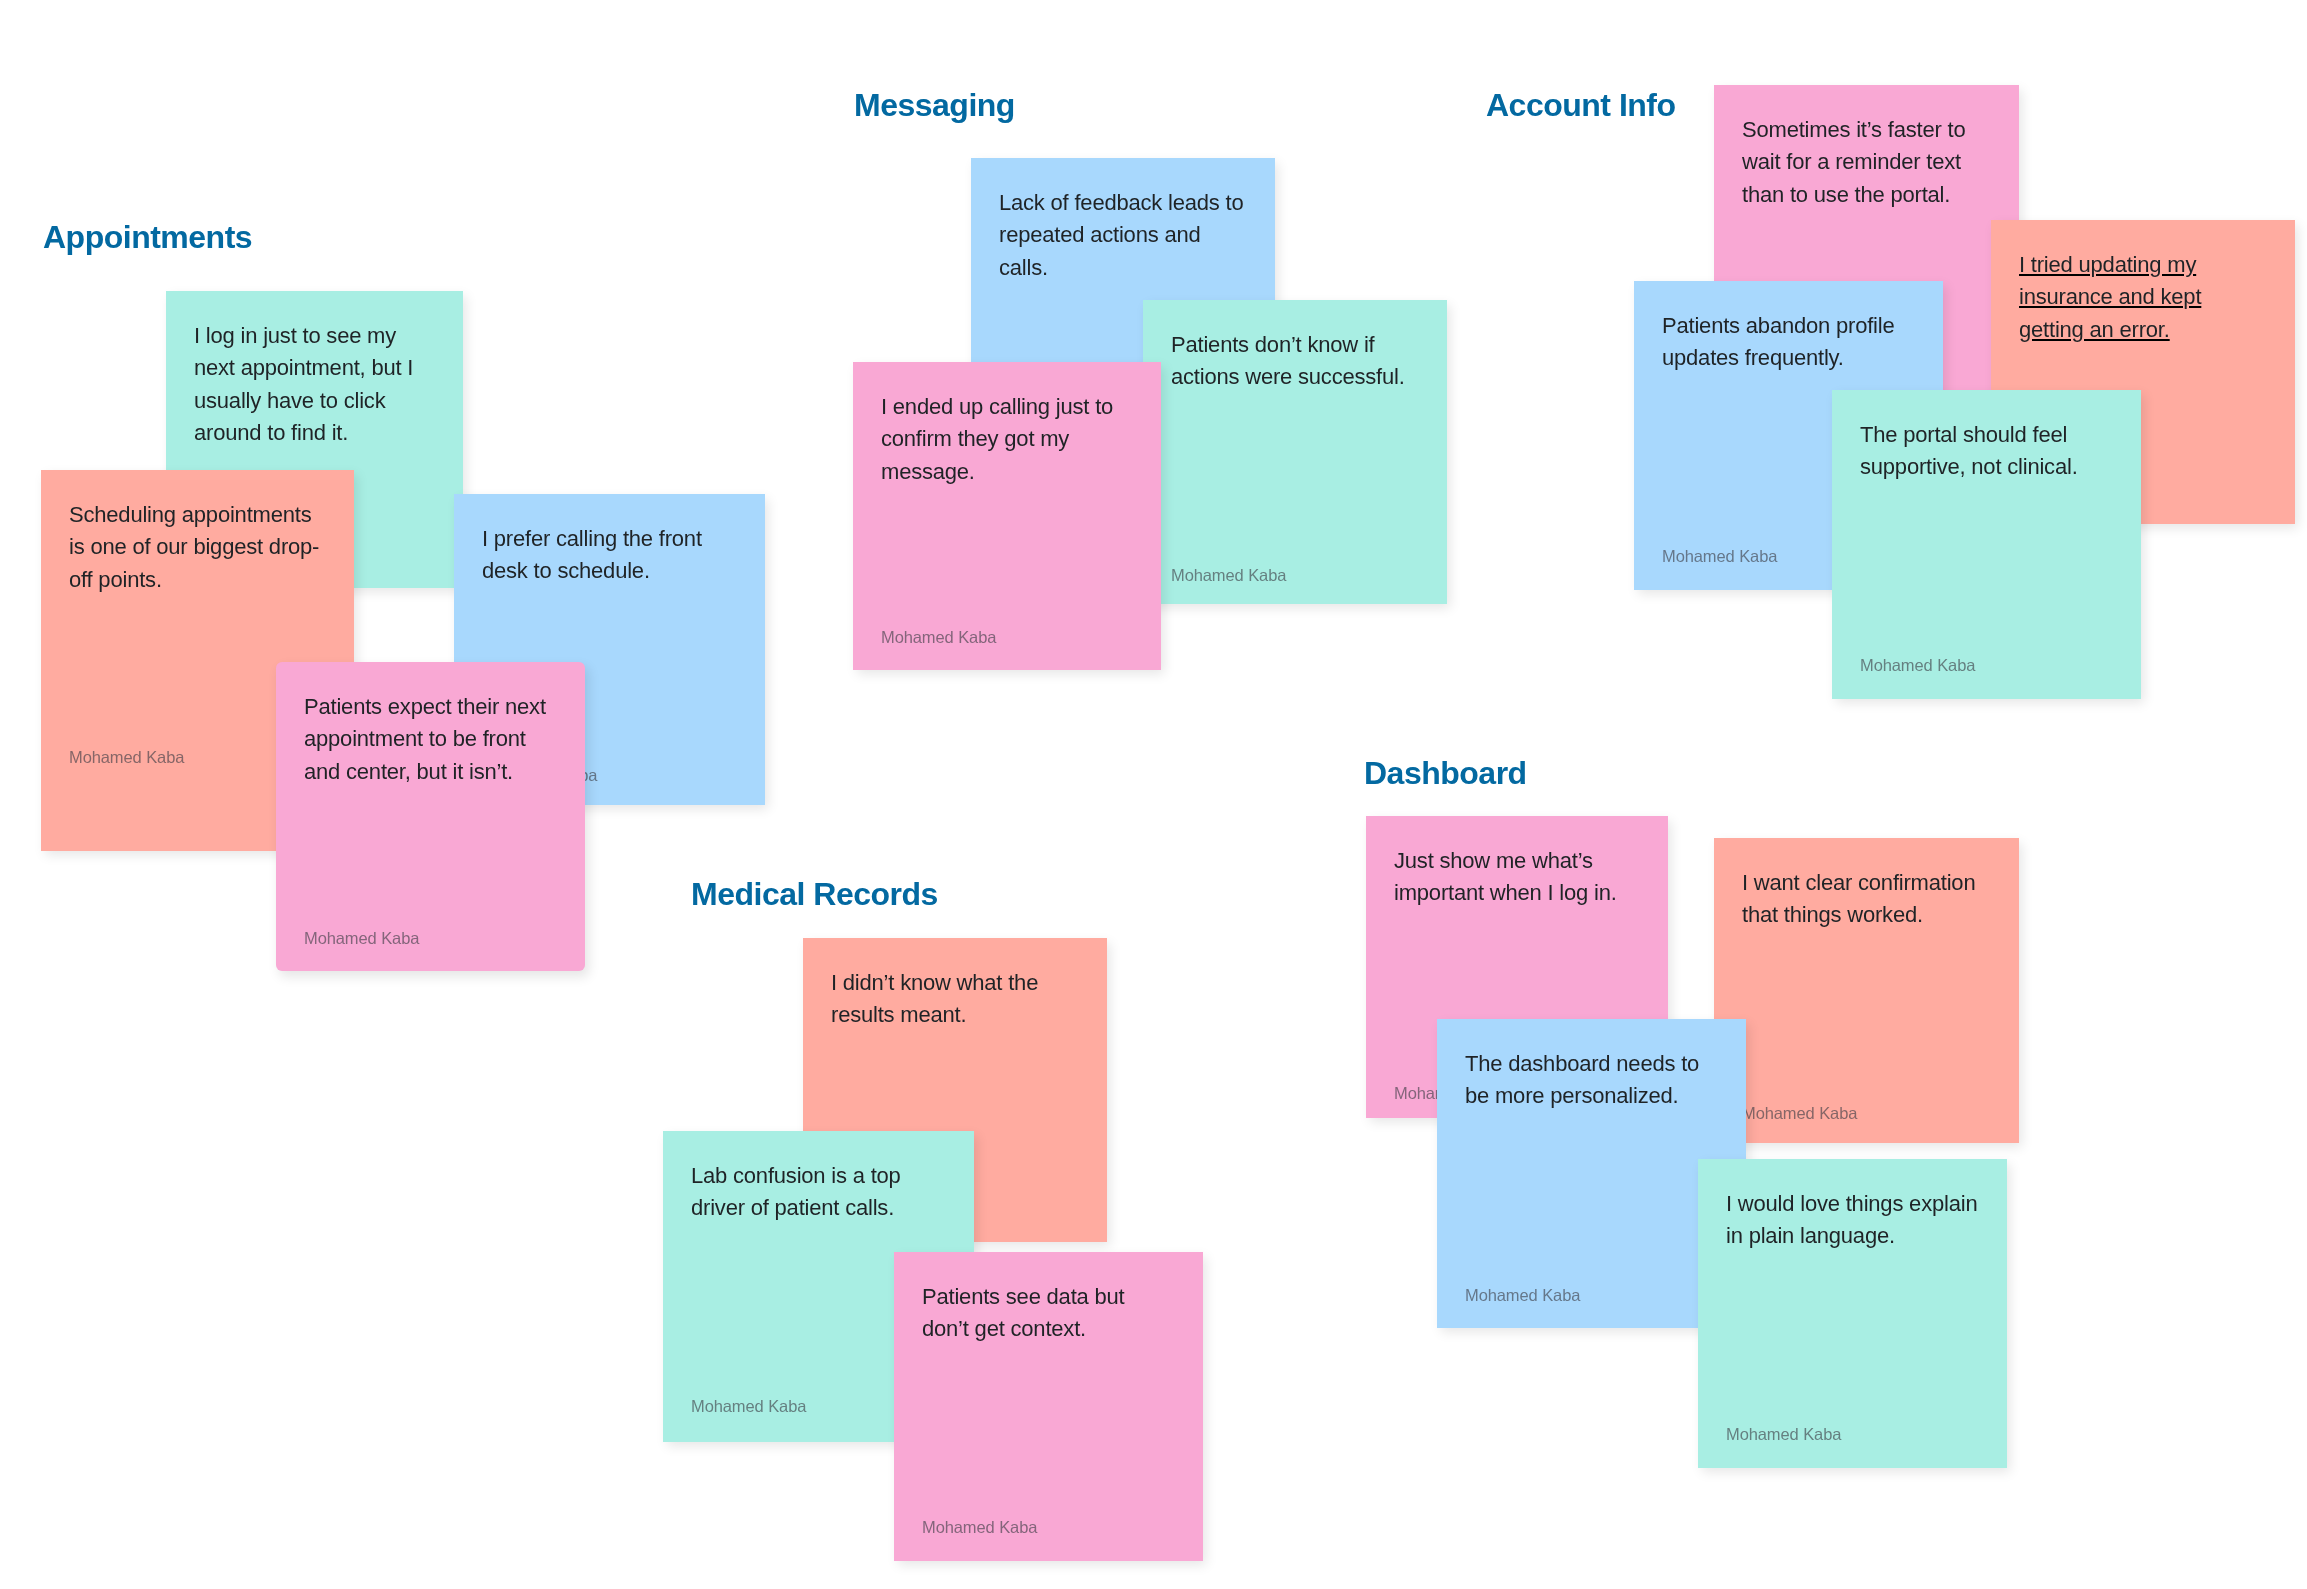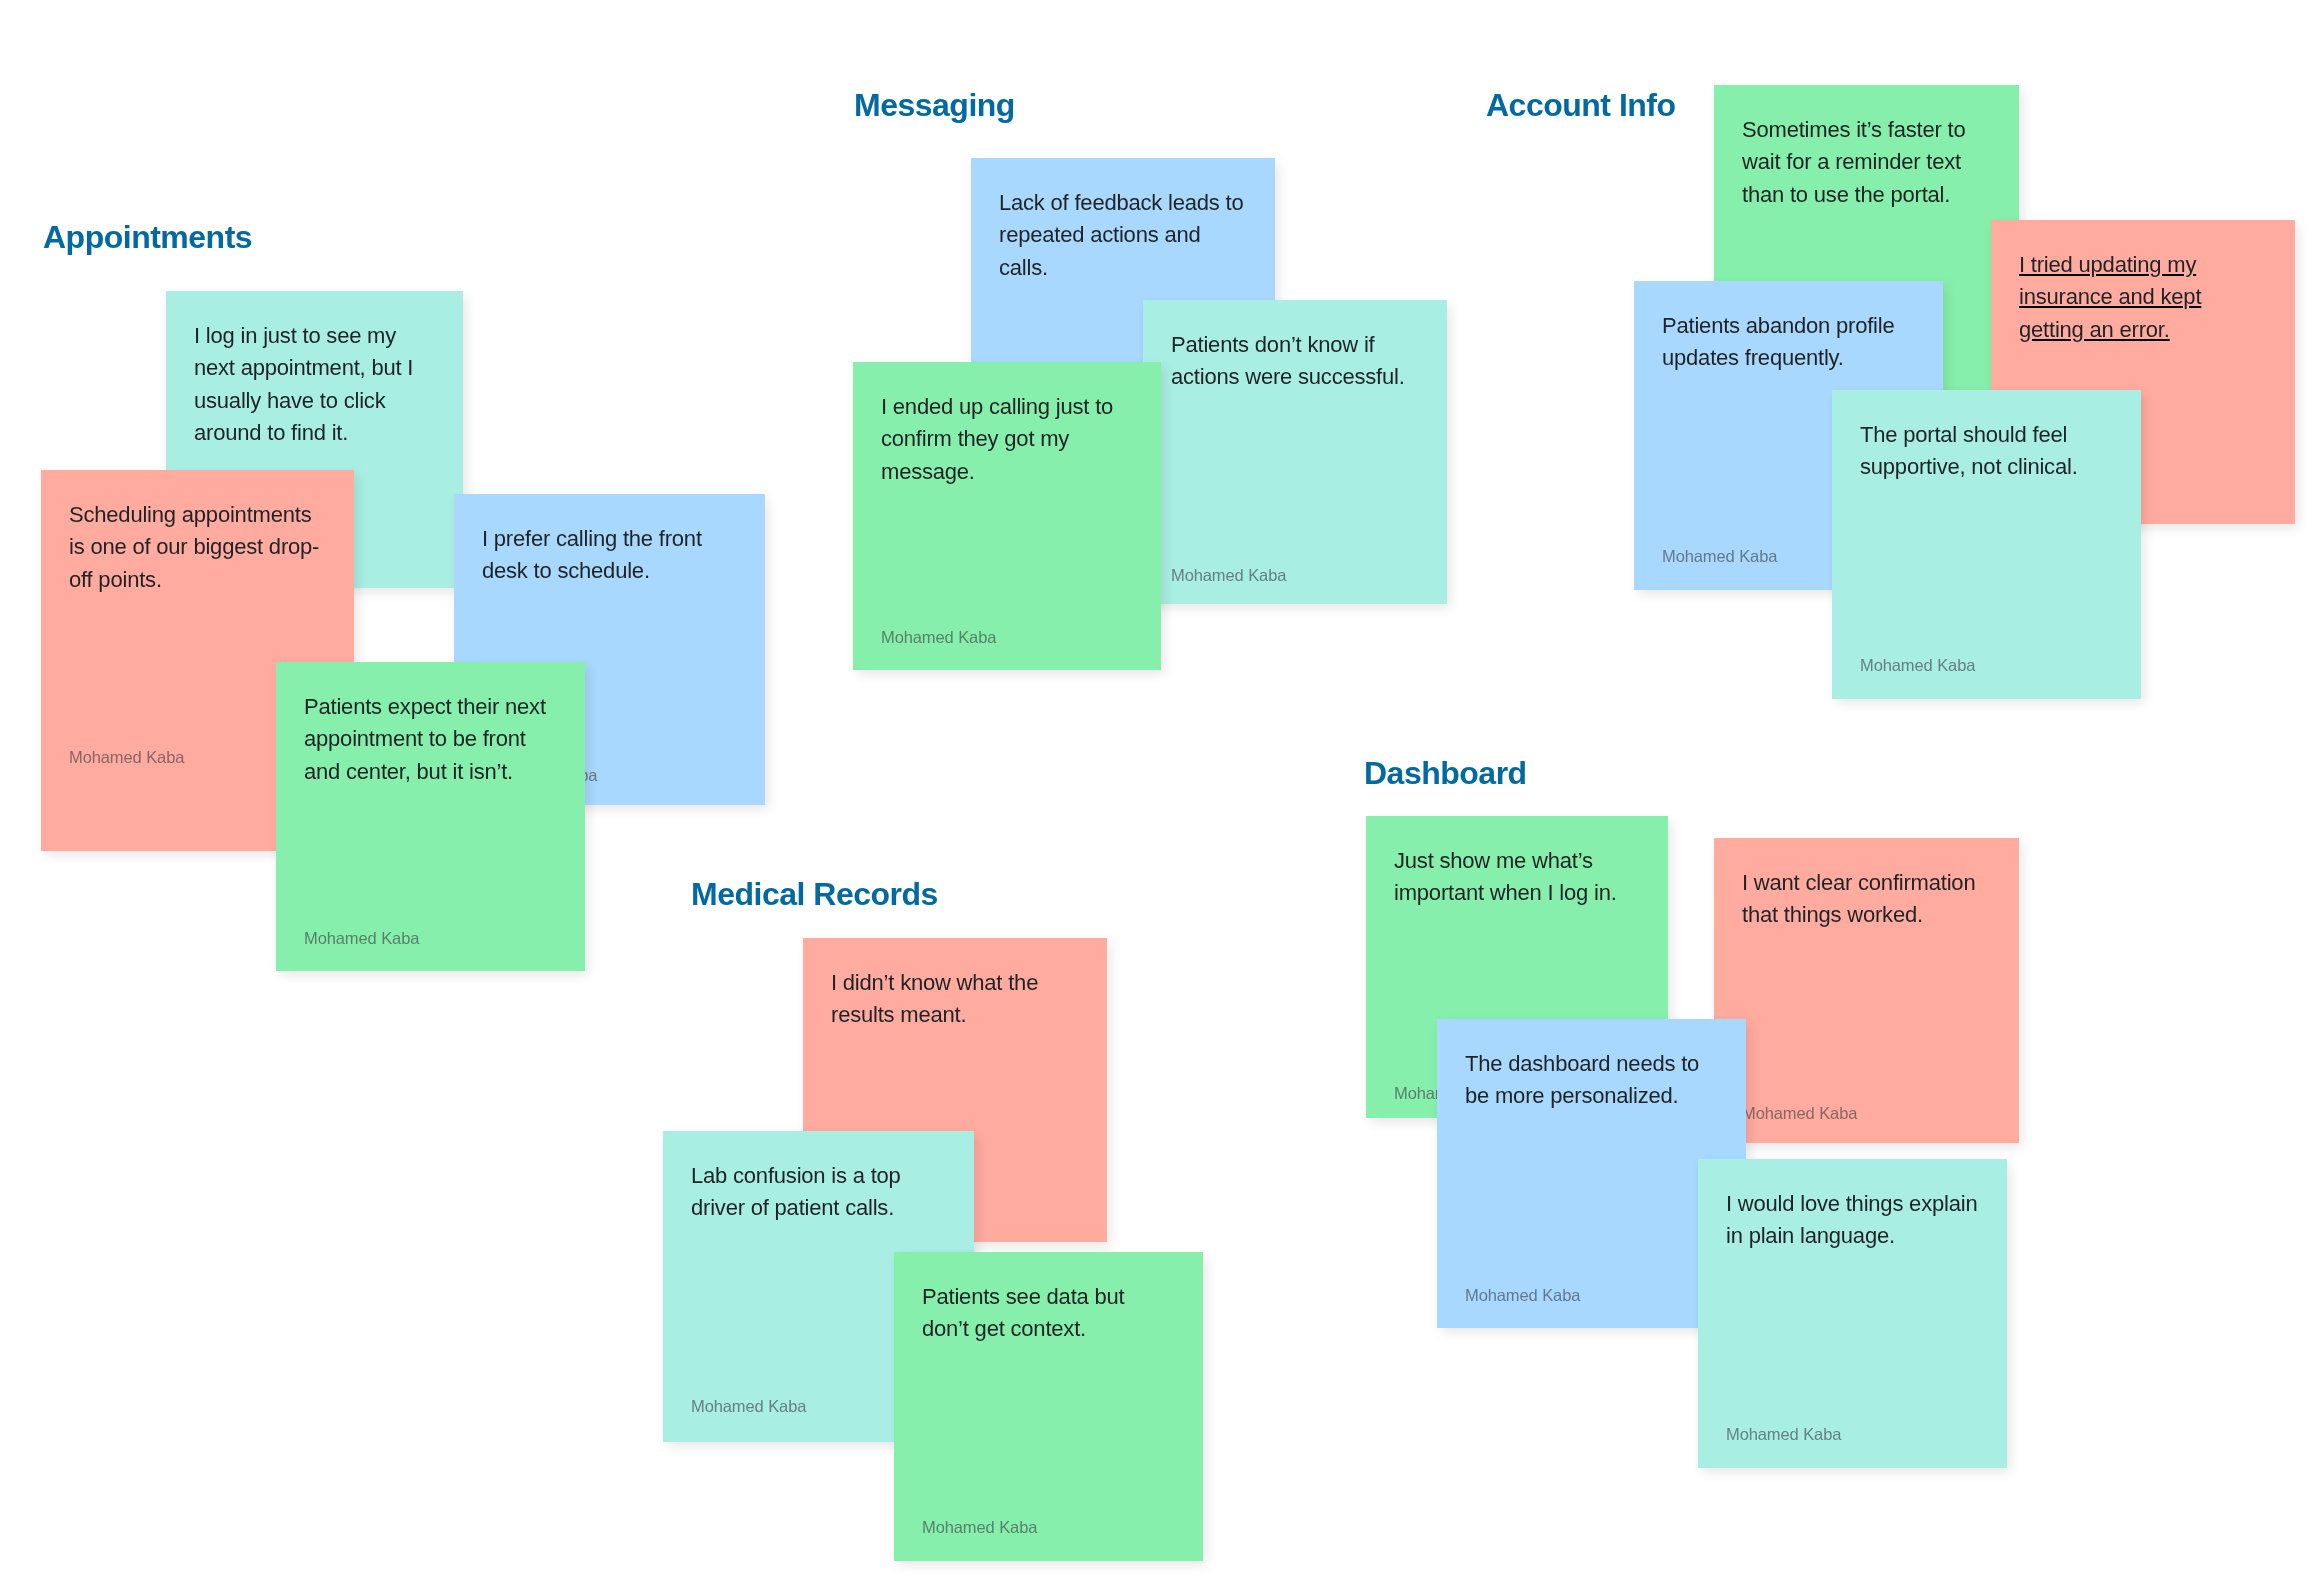--- a/index.html
+++ b/index.html
@@ -54,39 +54,39 @@
     font-size: 16.5px;
     line-height: 1.2;
     letter-spacing: -0.1px;
     color: rgba(60,60,67,0.62);
     margin: 0;
   }
   
   .c-mint  { background: #a8eee3; }
   .c-pink  { background: #ffaba0; }
   .c-blue  { background: #a8d8fd; }
-  .c-peach { background: #86efac; align-items: flex-end; }
+  .c-peach { background: #f9a8d4; align-items: flex-end; }
 </style>
 </head>
 <body>
 
 <div id="board" style="width: 2307px; height: 1590px; background: rgb(255, 255, 255);">
     <div class="cluster-title" style="left: 43px; top: 221px;">Appointments</div>
     <div class="note c-mint" style="left: 166px; top: 291px; width: 297px; height: 297px; z-index: 11;">
       <p class="note-text">I log in just to see my next appointment, but I usually have to click around to find it.</p>
     </div>
     <div class="note c-pink" style="left: 41px; top: 470px; width: 313px; height: 381px; z-index: 12;">
       <p class="note-text">Scheduling appointments is one of our biggest drop-off points.</p>
       <p class="note-author" style="top: 278px;">Mohamed Kaba</p>
     </div>
     <div class="note c-blue" style="left: 454px; top: 494px; width: 311px; height: 311px; z-index: 13;">
       <p class="note-text">I prefer calling the front desk to schedule.</p>
       <p class="note-author" style="top: 272px;">Mohamed Kaba</p>
     </div>
-    <div class="note c-peach" style="left: 276px; top: 662px; width: 309px; height: 309px; z-index: 14;">
+    <div class="note c-peach" style="left: 276px; top: 662px; width: 309px; height: 309px; z-index: 14; border-radius: 6px;">
       <p class="note-text">Patients expect their next appointment to be front and center, but it isn’t.</p>
       <p class="note-author" style="top: 267px;">Mohamed Kaba</p>
     </div>
     <div class="cluster-title" style="left: 854px; top: 89px;">Messaging</div>
     <div class="note c-blue" style="left: 971px; top: 158px; width: 304px; height: 304px; z-index: 21;">
       <p class="note-text">Lack of feedback leads to repeated actions and calls.</p>
     </div>
     <div class="note c-mint" style="left: 1143px; top: 300px; width: 304px; height: 304px; z-index: 22;">
       <p class="note-text">Patients don’t know if actions were successful.</p>
       <p class="note-author" style="top: 266px;">Mohamed Kaba</p>

